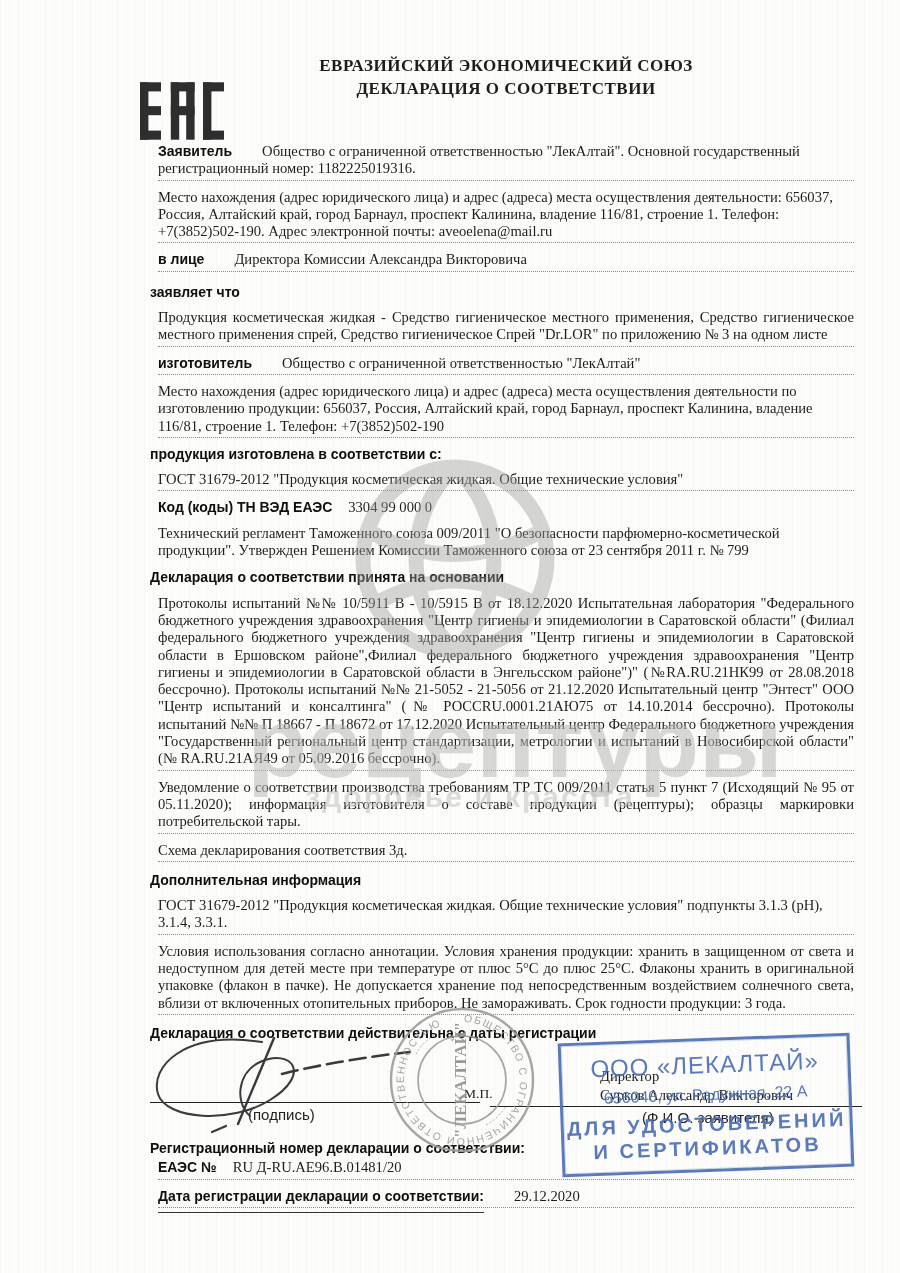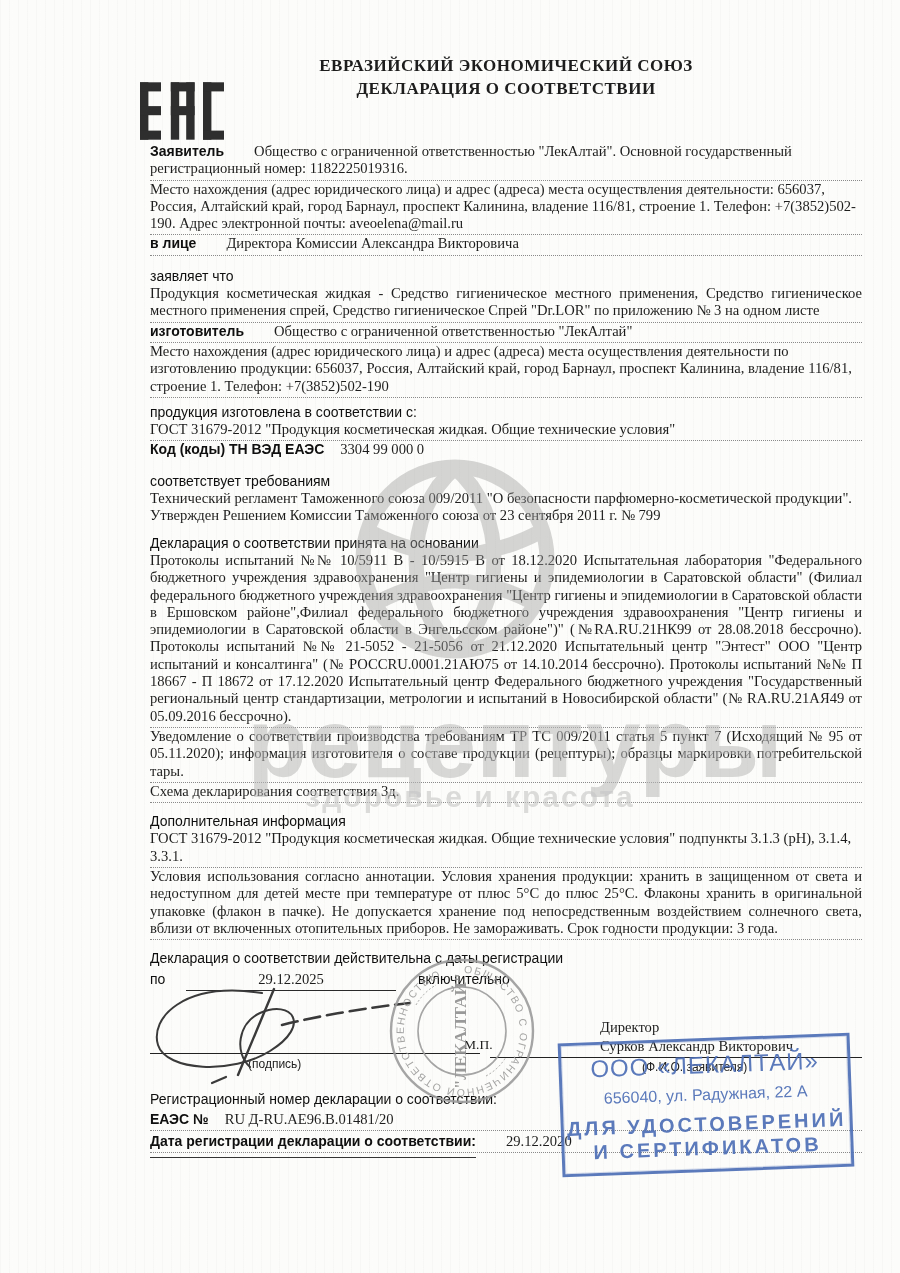--- a/index.html
+++ b/index.html
@@ -9,28 +9,28 @@
     background:
       repeating-linear-gradient(90deg, rgba(120,120,120,0.035) 0 1px, rgba(0,0,0,0) 1px 9px),
       linear-gradient(#fcfcfa,#fcfcfa);
     font-family:"Liberation Serif", serif;
     color:#1d1d1d; overflow:hidden;
   }
   .col { position:absolute; left:150px; width:712px; top:0; }
   .titlewrap { padding-top:56px; text-align:center; }
   .t1 { font-size:17px; font-weight:bold; letter-spacing:0.5px; }
   .t2 { font-size:17px; font-weight:bold; letter-spacing:0.5px; margin-top:3px; }
-  p.row { font-size:14.6px; line-height:17.3px; margin:0; }
+  p.row { font-size:14.6px; line-height:17.3px; margin:8px; }
   .just { text-align:justify; }
   .lbl { font-family:"Liberation Sans", sans-serif; font-weight:bold; font-size:14px; color:#0f0f0f; }
   .gap { display:inline-block; width:30px; }
   .gap-s { display:inline-block; width:16px; }
   .sep { border-bottom:1px dotted #8a8a8a; padding-bottom:2px; margin-bottom:3px; }
   .mt6 { margin-top:6px; } .mt10 { margin-top:10px; } .mt12 { margin-top:12px; } .mt14 { margin-top:14px; }
-  .hdr { font-family:"Liberation Sans", sans-serif; font-weight:normal; font-size:14px; color:#0f0f0f;
+  .hdr { font-family:"Liberation Sans", sans-serif; font-weight:bold; font-size:14px; color:#0f0f0f;
          line-height:17.3px; }
   
   .eac { position:absolute; left:140px; top:82px; }
   
   .wm { position:absolute; pointer-events:none; z-index:4; }
   .wm-logo { left:348px; top:452px; opacity:0.42; }
   .wm-brand { left:150px; top:694px; width:730px; text-align:center;
     font-family:"Liberation Sans", sans-serif; font-weight:bold; font-size:98px;
     color:#b9b9b9; opacity:0.55; letter-spacing:0px; line-height:1; white-space:nowrap; }
   .wm-tag { left:150px; top:780px; width:640px; text-align:center;
@@ -39,21 +39,21 @@
   
   .validity { position:relative; height:22px; margin-top:4px; }
   .validity > span { position:absolute; top:0; }
   .v-date { left:36px; width:210px; text-align:center; border-bottom:1.5px solid #2a2a2a;
             font-size:14.6px; padding-bottom:2px; }
   .v-incl { left:268px; }
   
   .sigblock { position:relative; height:90px; margin-top:2px; }
   .sigblock .abs { position:absolute; }
   .sline { border-top:1.5px solid #222; height:0; }
-  .cap { font-family:"Liberation Sans", sans-serif; font-size:12px; color:#222; }
+  .cap { font-family:"Liberation Sans", sans-serif; font-size:15px; color:#222; }
   .mp { font-size:13.5px; }
   .dname { font-size:14.6px; }
   
   .regdate-lbl { border-bottom:1px solid #333; padding-bottom:8px; }
   
   .round-stamp { position:absolute; z-index:5; opacity:0.9; }
   .blue-stamp { position:absolute; left:560px; top:1038px; width:292px; height:134px;
     border:3px solid #4e6fb6; transform:rotate(-2.1deg); z-index:6;
     text-align:center; color:#4e6fb6; font-family:"Liberation Sans", sans-serif;
     padding-top:10px; opacity:0.92; box-shadow:inset 0 0 0 1px rgba(78,111,182,0.25); }
@@ -116,38 +116,32 @@
 
     <p class="row sep"><span class="lbl">изготовитель</span><span class="gap"></span><span>Общество с ограниченной ответственностью "ЛекАлтай"</span></p>
 
     <p class="row sep"><span>Место нахождения (адрес юридического лица) и адрес (адреса) места осуществления деятельности по изготовлению продукции: 656037, Россия, Алтайский край, город Барнаул, проспект Калинина, владение 116/81, строение 1. Телефон: +7(3852)502-190</span></p>
 
     <p class="hdr mt6">продукция изготовлена в соответствии с:</p>
     <p class="row sep">ГОСТ 31679-2012 "Продукция косметическая жидкая. Общие технические условия"</p>
 
     <p class="row"><span class="lbl">Код (коды) ТН ВЭД ЕАЭС</span><span class="gap-s"></span><span>3304 99 000 0</span></p>
 
-    <p class="hdr mt14">соответствует требованиям</p>
     <p class="row" style="margin-bottom:8px">Технический регламент Таможенного союза 009/2011 "О безопасности парфюмерно-косметической продукции". Утвержден Решением Комиссии Таможенного союза от 23 сентября 2011 г. № 799</p>
 
     <p class="hdr mt10">Декларация о соответствии принята на основании</p>
     <p class="row sep just">Протоколы испытаний №№ 10/5911 В - 10/5915 В от 18.12.2020 Испытательная лаборатория "Федерального бюджетного учреждения здравоохранения "Центр гигиены и эпидемиологии в Саратовской области" (Филиал федерального бюджетного учреждения здравоохранения "Центр гигиены и эпидемиологии в Саратовской области в Ершовском районе",Филиал федерального бюджетного учреждения здравоохранения "Центр гигиены и эпидемиологии в Саратовской области в Энгельсском районе")" (№RA.RU.21НК99 от 28.08.2018 бессрочно). Протоколы испытаний №№ 21-5052 - 21-5056 от 21.12.2020 Испытательный центр "Энтест" ООО "Центр испытаний и консалтинга" (№ РОССRU.0001.21АЮ75 от 14.10.2014 бессрочно). Протоколы испытаний №№ П 18667 - П 18672 от 17.12.2020 Испытательный центр Федерального бюджетного учреждения "Государственный региональный центр стандартизации, метрологии и испытаний в Новосибирской области" (№ RA.RU.21АЯ49 от 05.09.2016 бессрочно).</p>
     <p class="row sep just">Уведомление о соответствии производства требованиям ТР ТС 009/2011 статья 5 пункт 7 (Исходящий № 95 от 05.11.2020); информация изготовителя о составе продукции (рецептуры); образцы маркировки потребительской тары.</p>
     <p class="row sep">Схема декларирования соответствия 3д.</p>
 
     <p class="hdr mt10">Дополнительная информация</p>
     <p class="row sep">ГОСТ 31679-2012 "Продукция косметическая жидкая. Общие технические условия" подпункты 3.1.3 (рН), 3.1.4, 3.3.1.</p>
     <p class="row sep just">Условия использования согласно аннотации. Условия хранения продукции: хранить в защищенном от света и недоступном для детей месте при температуре от плюс 5°С до плюс 25°С. Флаконы хранить в оригинальной упаковке (флакон в пачке). Не допускается хранение под непосредственным воздействием солнечного света, вблизи от включенных отопительных приборов. Не замораживать. Срок годности продукции: 3 года.</p>
 
     <p class="hdr mt10">Декларация о соответствии действительна с даты регистрации</p>
-    <div class="validity">
-      <span class="hdr" style="left:0">по</span>
-      <span class="v-date">29.12.2025</span>
-      <span class="hdr v-incl">включительно</span>
-    </div>
 
     <div class="sigblock">
 
       <svg class="abs sig-svg" style="left:-8px; top:-16px" width="400" height="110" viewBox="0 0 400 110">
         <g fill="none" stroke="#3a3a3a" stroke-width="2" stroke-linecap="round">
           <path d="M120 14 C 40 2, 8 40, 16 66 C 24 92, 90 96, 128 72 C 170 46, 150 20, 118 34 C 96 44, 92 74, 108 88"></path>
           <path d="M132 10 L 96 96" stroke-width="2.4"></path>
           <path d="M140 46 C 180 36, 230 28, 268 24" stroke-dasharray="16 7" stroke-width="2.6"></path>
           <path d="M70 104 L 84 98" stroke-width="2.2"></path>
         </g>

